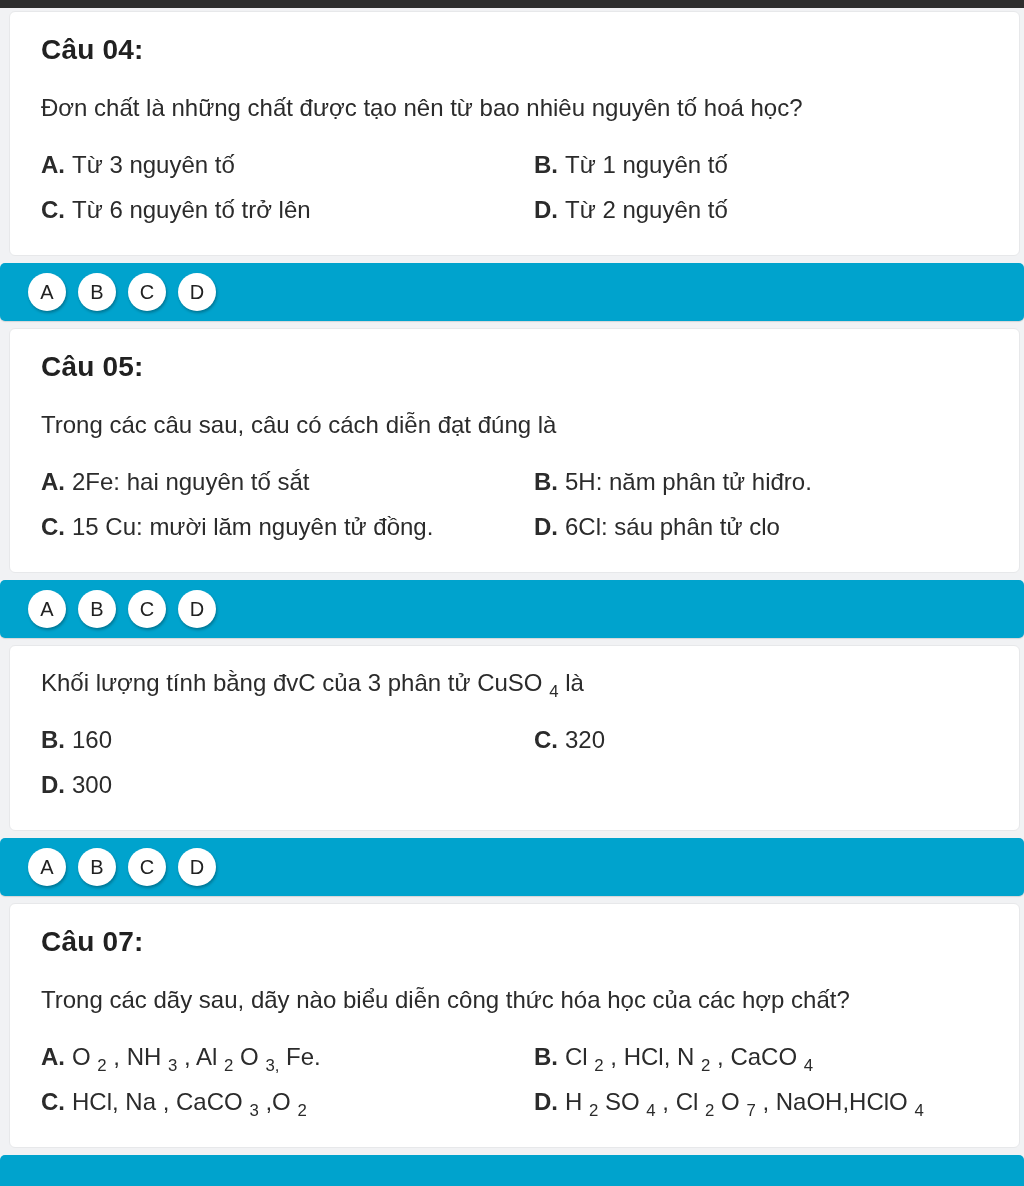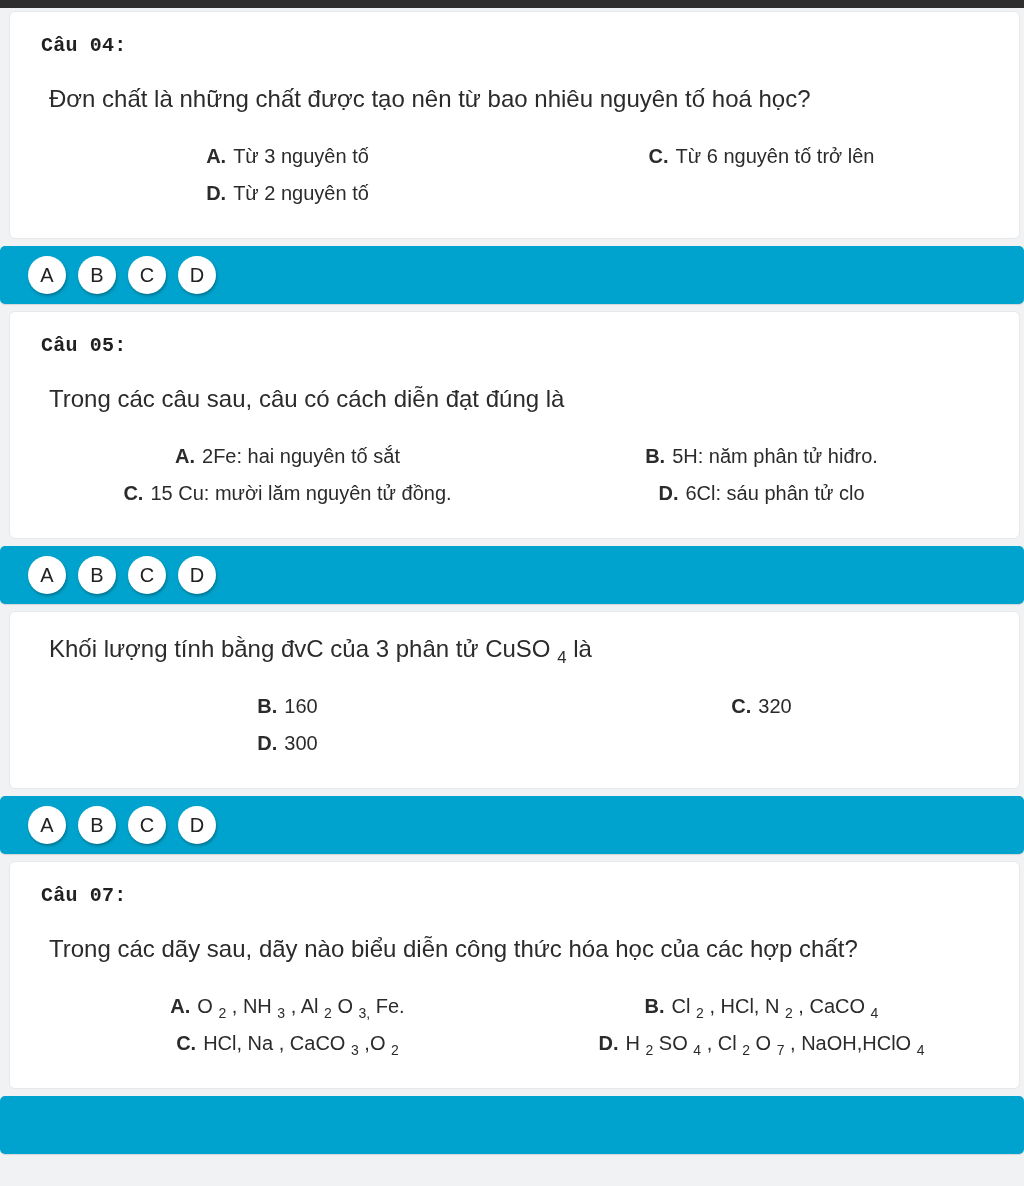--- a/index.html
+++ b/index.html
@@ -24,41 +24,39 @@
     margin-bottom:3px;
   }
   .card{
     background:#ffffff;
     border:1px solid #e7e8ea;
     border-radius:6px;
     margin:0 4px 7px 9px;
     padding:22px 30px 30px 31px;
   }
   .card-title{
-    font-size:20px;
+    font-size:28px;
     font-weight:bold;
     color:var(--text);
     margin:0 0 27px 0;
     letter-spacing:0.2px;
-    font-family:Liberation Mono, monospace;
   }
   .question{
     font-size:24px;
     color:#2b2b2b;
-    margin:0 0 27px 8px;
+    margin:0 0 27px 0;
     line-height:30px;
   }
   .options{
     display:grid;
     grid-template-columns:493px 1fr;
-    row-gap:7px;
-    font-size:20px;
+    row-gap:15px;
+    font-size:24px;
     line-height:30px;
     color:#2b2b2b;
-    text-align:center;
   }
   .opt{white-space:nowrap;}
   .opt-label{font-weight:bold;margin-right:7px;}
   sub{font-size:70%;line-height:0;}
   .answer-bar{
     background:var(--accent);
     height:58px;
     border-radius:5px;
     display:flex;
     align-items:center;
@@ -87,20 +85,21 @@
 </head>
 <body>
 
 <div class="topbar"></div>
 
 <div class="card">
   <h2 class="card-title">Câu 04:</h2>
   <p class="question"><span>Đơn chất là những chất được tạo nên từ bao nhiêu nguyên tố hoá học?</span></p>
   <div class="options">
     <div class="opt"><span class="opt-label">A.</span><span class="opt-text"><span>Từ 3 nguyên tố</span></span></div>
+    <div class="opt"><span class="opt-label">B.</span><span class="opt-text"><span>Từ 1 nguyên tố</span></span></div>
     <div class="opt"><span class="opt-label">C.</span><span class="opt-text"><span>Từ 6 nguyên tố trở lên</span></span></div>
     <div class="opt"><span class="opt-label">D.</span><span class="opt-text"><span>Từ 2 nguyên tố</span></span></div>
   </div>
 </div>
 <div class="answer-bar">
   <button class="choice">A</button>
   <button class="choice">B</button>
   <button class="choice">C</button>
   <button class="choice">D</button>
 </div>

